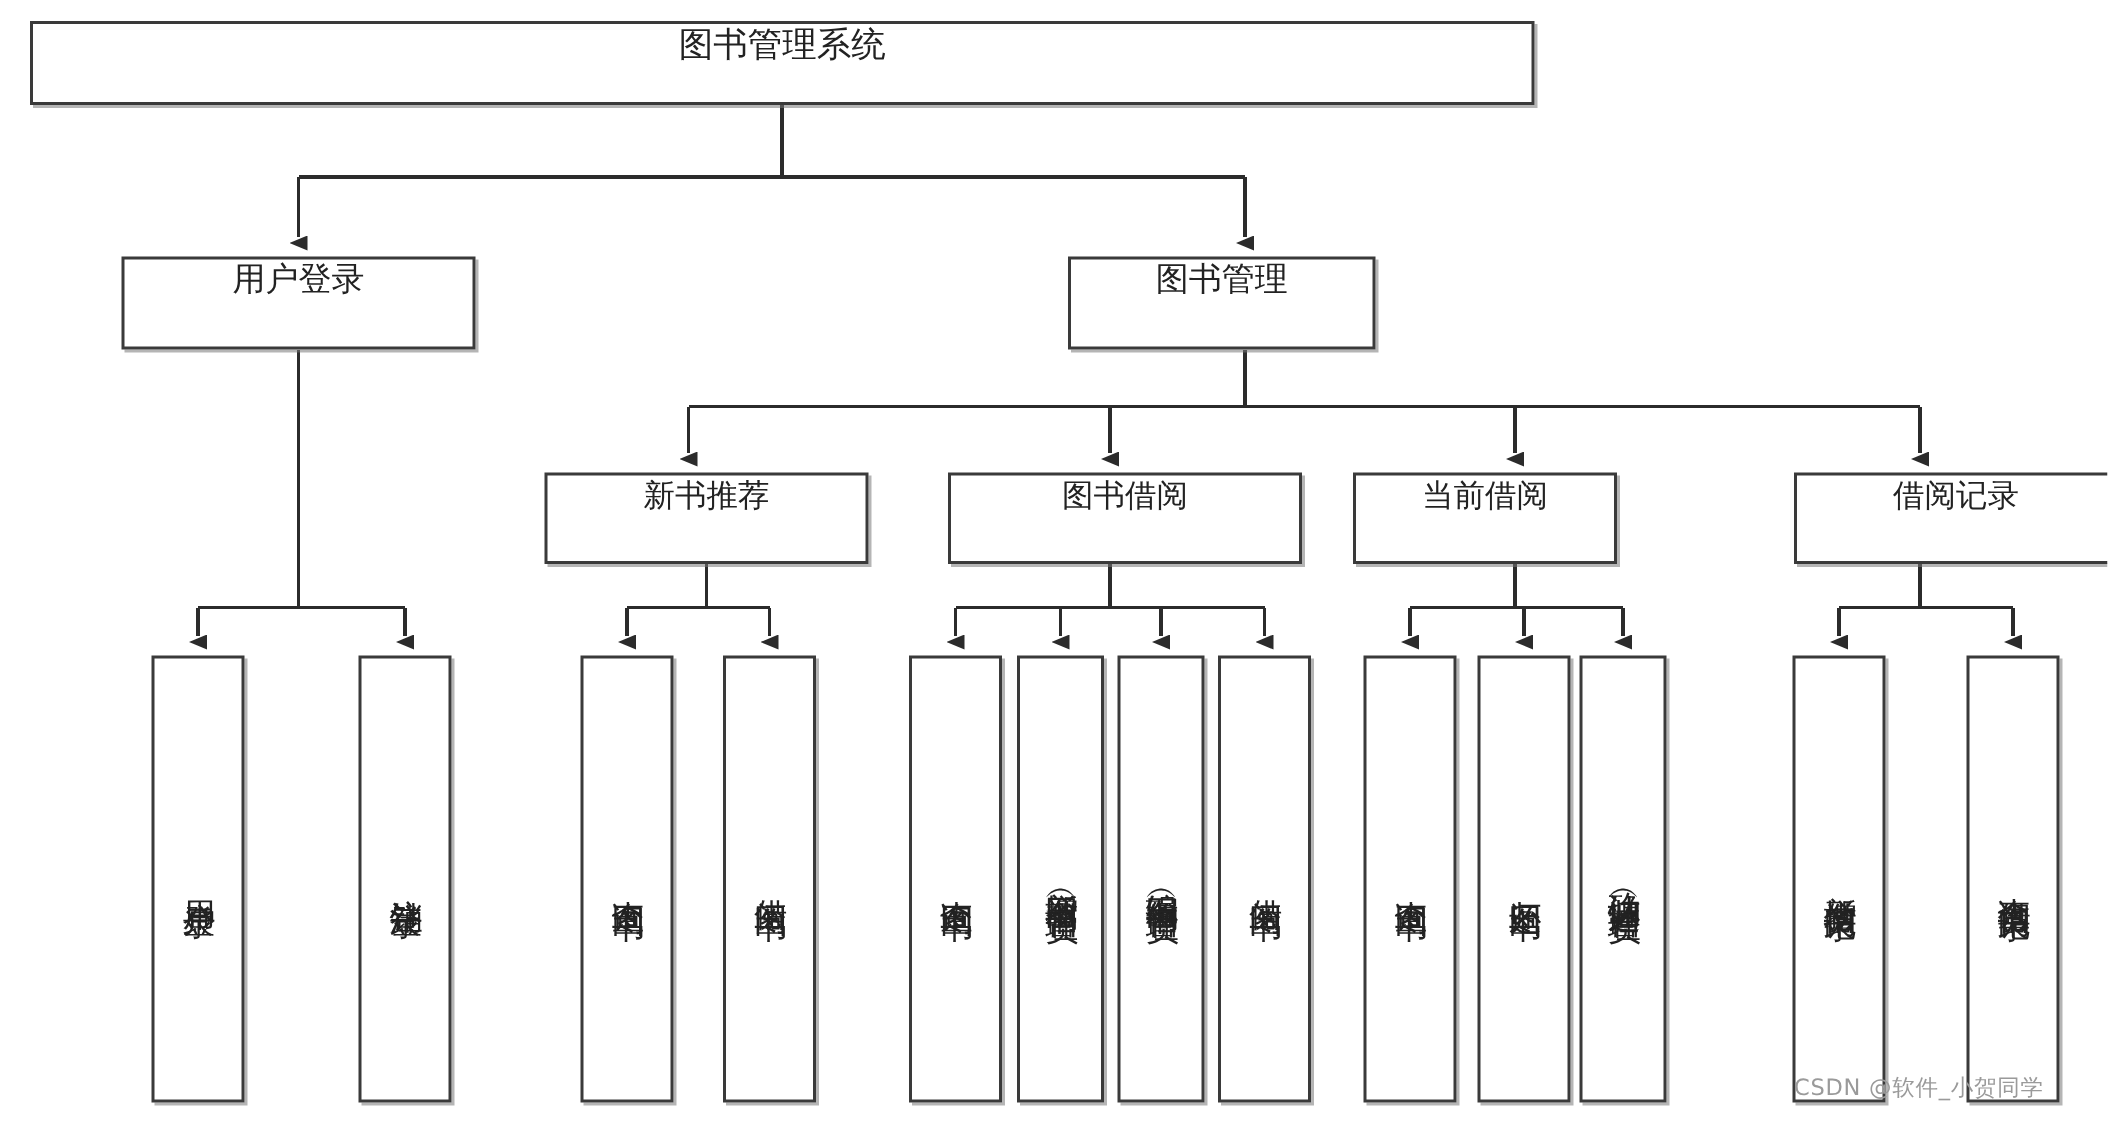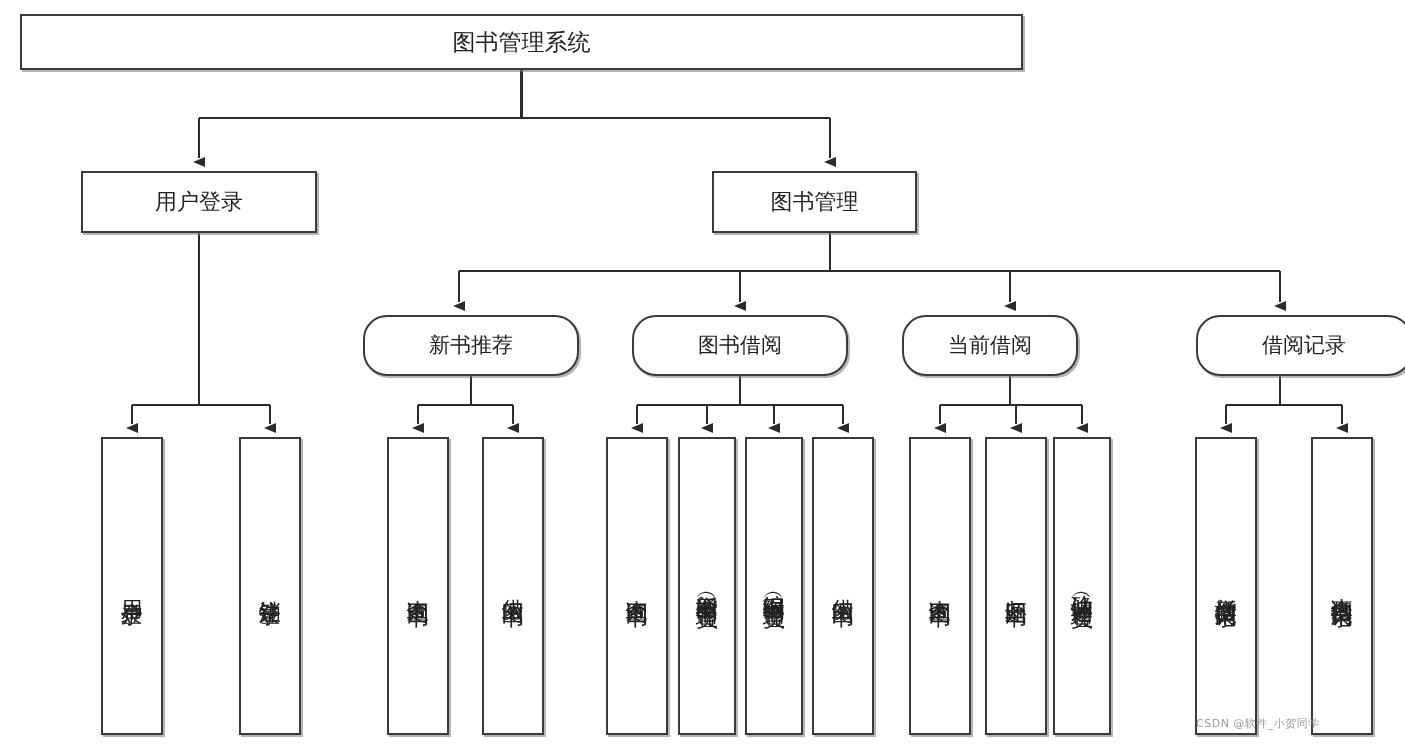--- a/index.html
+++ b/index.html
@@ -25,51 +25,49 @@
     height: 747px;
     pointer-events: none;
   }
   .node {
     position: absolute;
     box-sizing: border-box;
     background: #ffffff;
     border: 2px solid #3a3a3a;
     box-shadow: 2px 2px 0 rgba(120,120,120,0.55);
     display: flex;
-    align-items: center;
     justify-content: center;
     color: #222222;
     line-height: 1.25;
   }
   .node.root {
     font-size: 23px;
   }
   .node.lvl2 {
     font-size: 22px;
   }
   .node.lvl3 {
     font-size: 21px;
-    border-radius: 24px;
   }
   .node.leaf {
     font-size: 22px;
     align-items: center;
     justify-content: center;
     padding: 6px 0;
   }
   .node.leaf .vtext {
     writing-mode: vertical-rl;
     text-orientation: upright;
     letter-spacing: 2px;
     white-space: nowrap;
     text-align: center;
   }
   .watermark {
     position: absolute;
-    font-size: 11px;
+    font-size: 15px;
     color: #9a9a9a;
     white-space: nowrap;
     letter-spacing: 0.5px;
   }
 </style>
 </head>
 <body>
 
 <div id="canvas">
 
@@ -132,21 +130,21 @@
   <div class="node lvl2" style="left:81px; top:171px; width:236px; height:62px;">
     <span>用户登录</span>
   </div>
   <div class="node lvl2" style="left:712px; top:171px; width:205px; height:62px;">
     <span>图书管理</span>
   </div>
 
   <div class="node lvl3" style="left:363px; top:315px; width:216px; height:61px;">
     <span>新书推荐</span>
   </div>
-  <div class="node lvl3" style="left:632px; top:315px; width:216px; height:61px;">
+  <div class="node lvl3" style="left:632px; top:315px; width:236px; height:61px;">
     <span>图书借阅</span>
   </div>
   <div class="node lvl3" style="left:902px; top:315px; width:176px; height:61px;">
     <span>当前借阅</span>
   </div>
   <div class="node lvl3" style="left:1172px; top:315px; width:216px; height:61px;margin-left:24px;">
     <span>借阅记录</span>
   </div>
 
   <div class="node leaf" style="left:101px; top:437px; width:62px; height:298px;">

